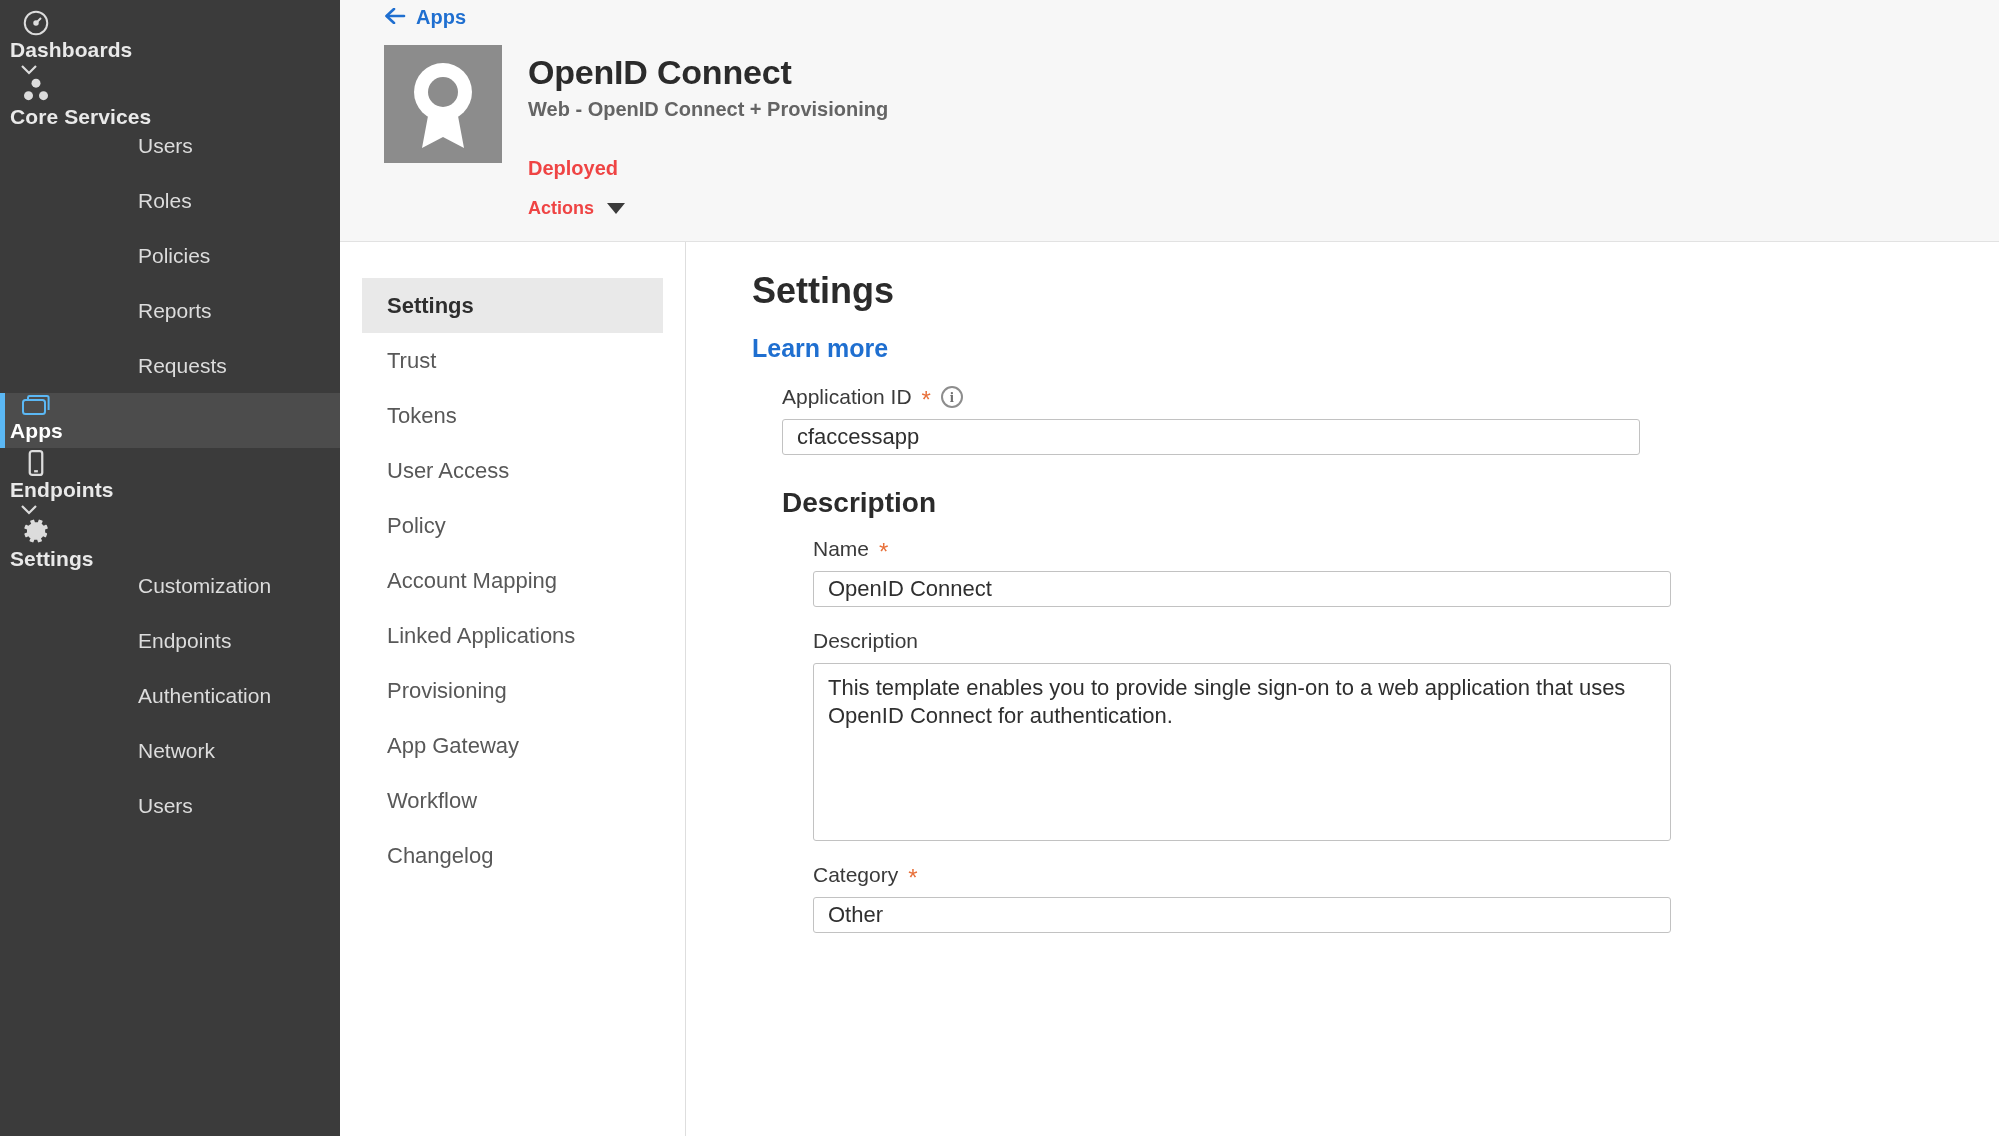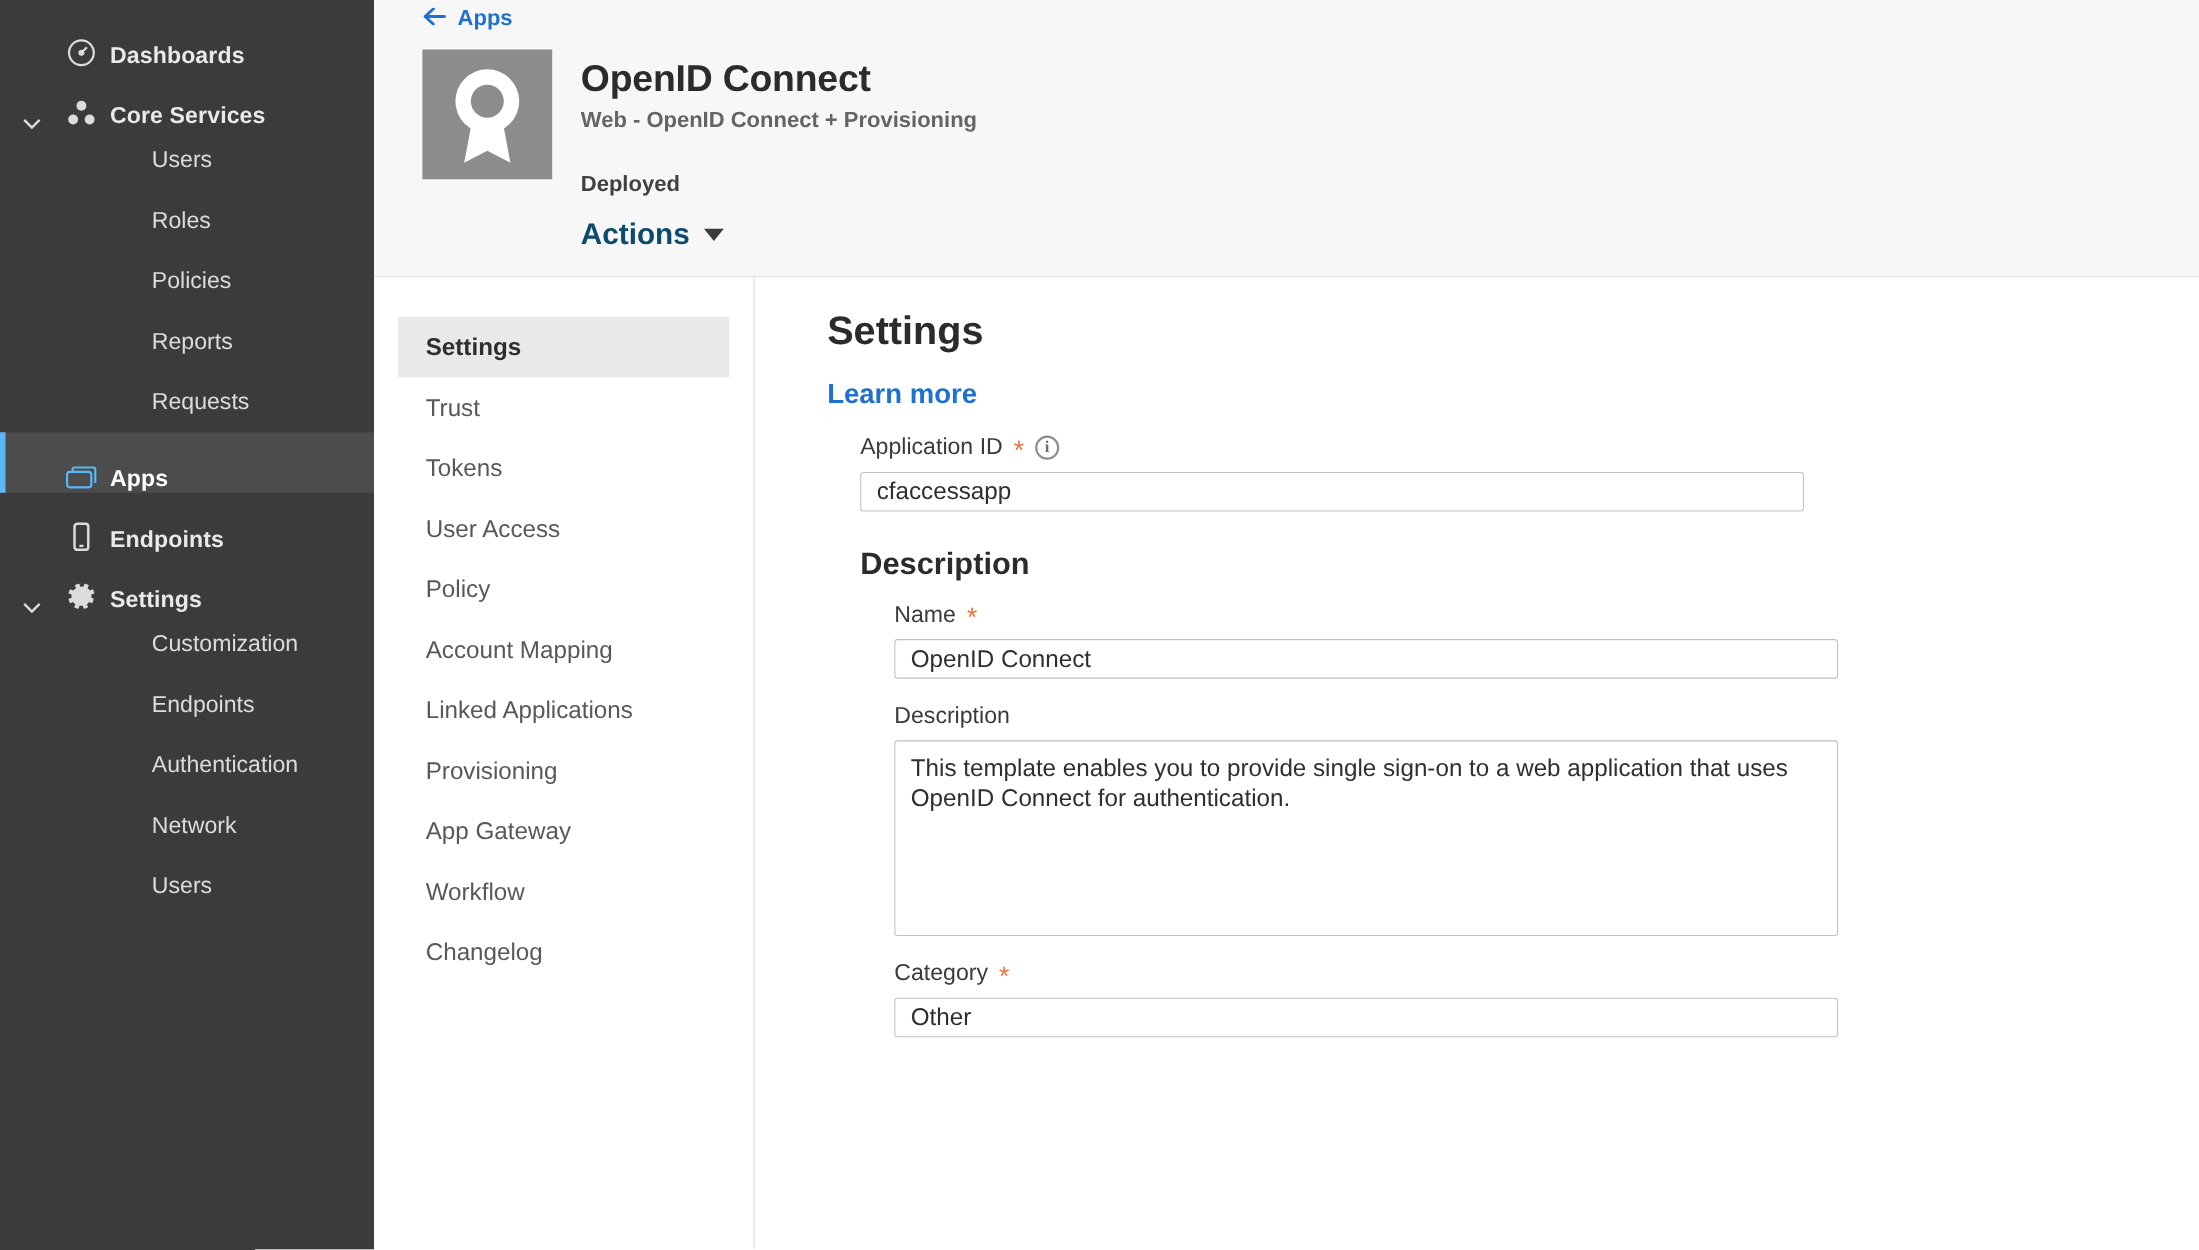--- a/index.html
+++ b/index.html
@@ -23,24 +23,25 @@
     width: 340px;
     min-width: 340px;
     background: #3b3b3b;
     color: #e6e6e6;
     padding-top: 8px;
     overflow: hidden;
     position: relative;
   }
   .nav-row {
     display: flex;
-    align-items: flex-end;
+    align-items: flex-start;
     height: 55px;
     padding-left: 10px;
     cursor: pointer;
+    flex-direction: column;
   }
   .nav-row .chev {
     width: 38px;
     min-width: 38px;
     display: flex;
     align-items: center;
     justify-content: center;
     color: #d9d9d9;
   }
   .nav-row .ico {
@@ -132,34 +133,34 @@
     flex-direction: column;
   }
   .app-type {
     font-size: 20px;
     font-weight: bold;
     color: #646464;
   }
   .app-status {
     font-size: 20px;
     font-weight: bold;
-    color: #404040;
+    color: #ef4444;
   }
   .actions-row {
     display: flex;
     align-items: center;
     gap: 13px;
     margin-top: 18px;
     cursor: pointer;
     width: fit-content;
   }
   .actions-label {
-    font-size: 27px;
-    font-weight: bold;
-    color: #0c4a6e;
+    font-size: 18px;
+    font-weight: bold;
+    color: #ef4444;
   }
   .caret-down {
     width: 0; height: 0;
     border-left: 9px solid transparent;
     border-right: 9px solid transparent;
     border-top: 11px solid #3b3b3b;
   }
 
   
   .content {

